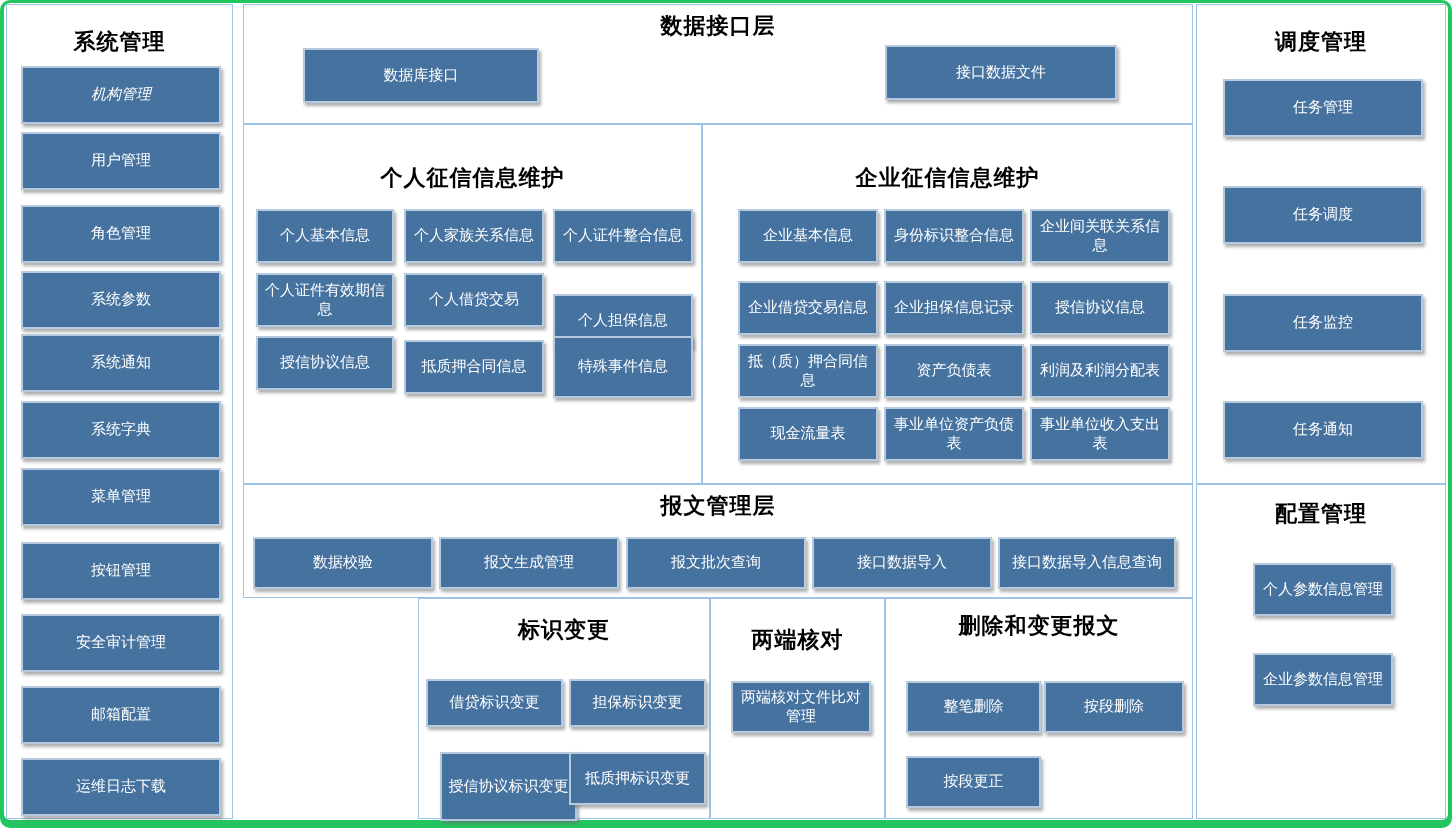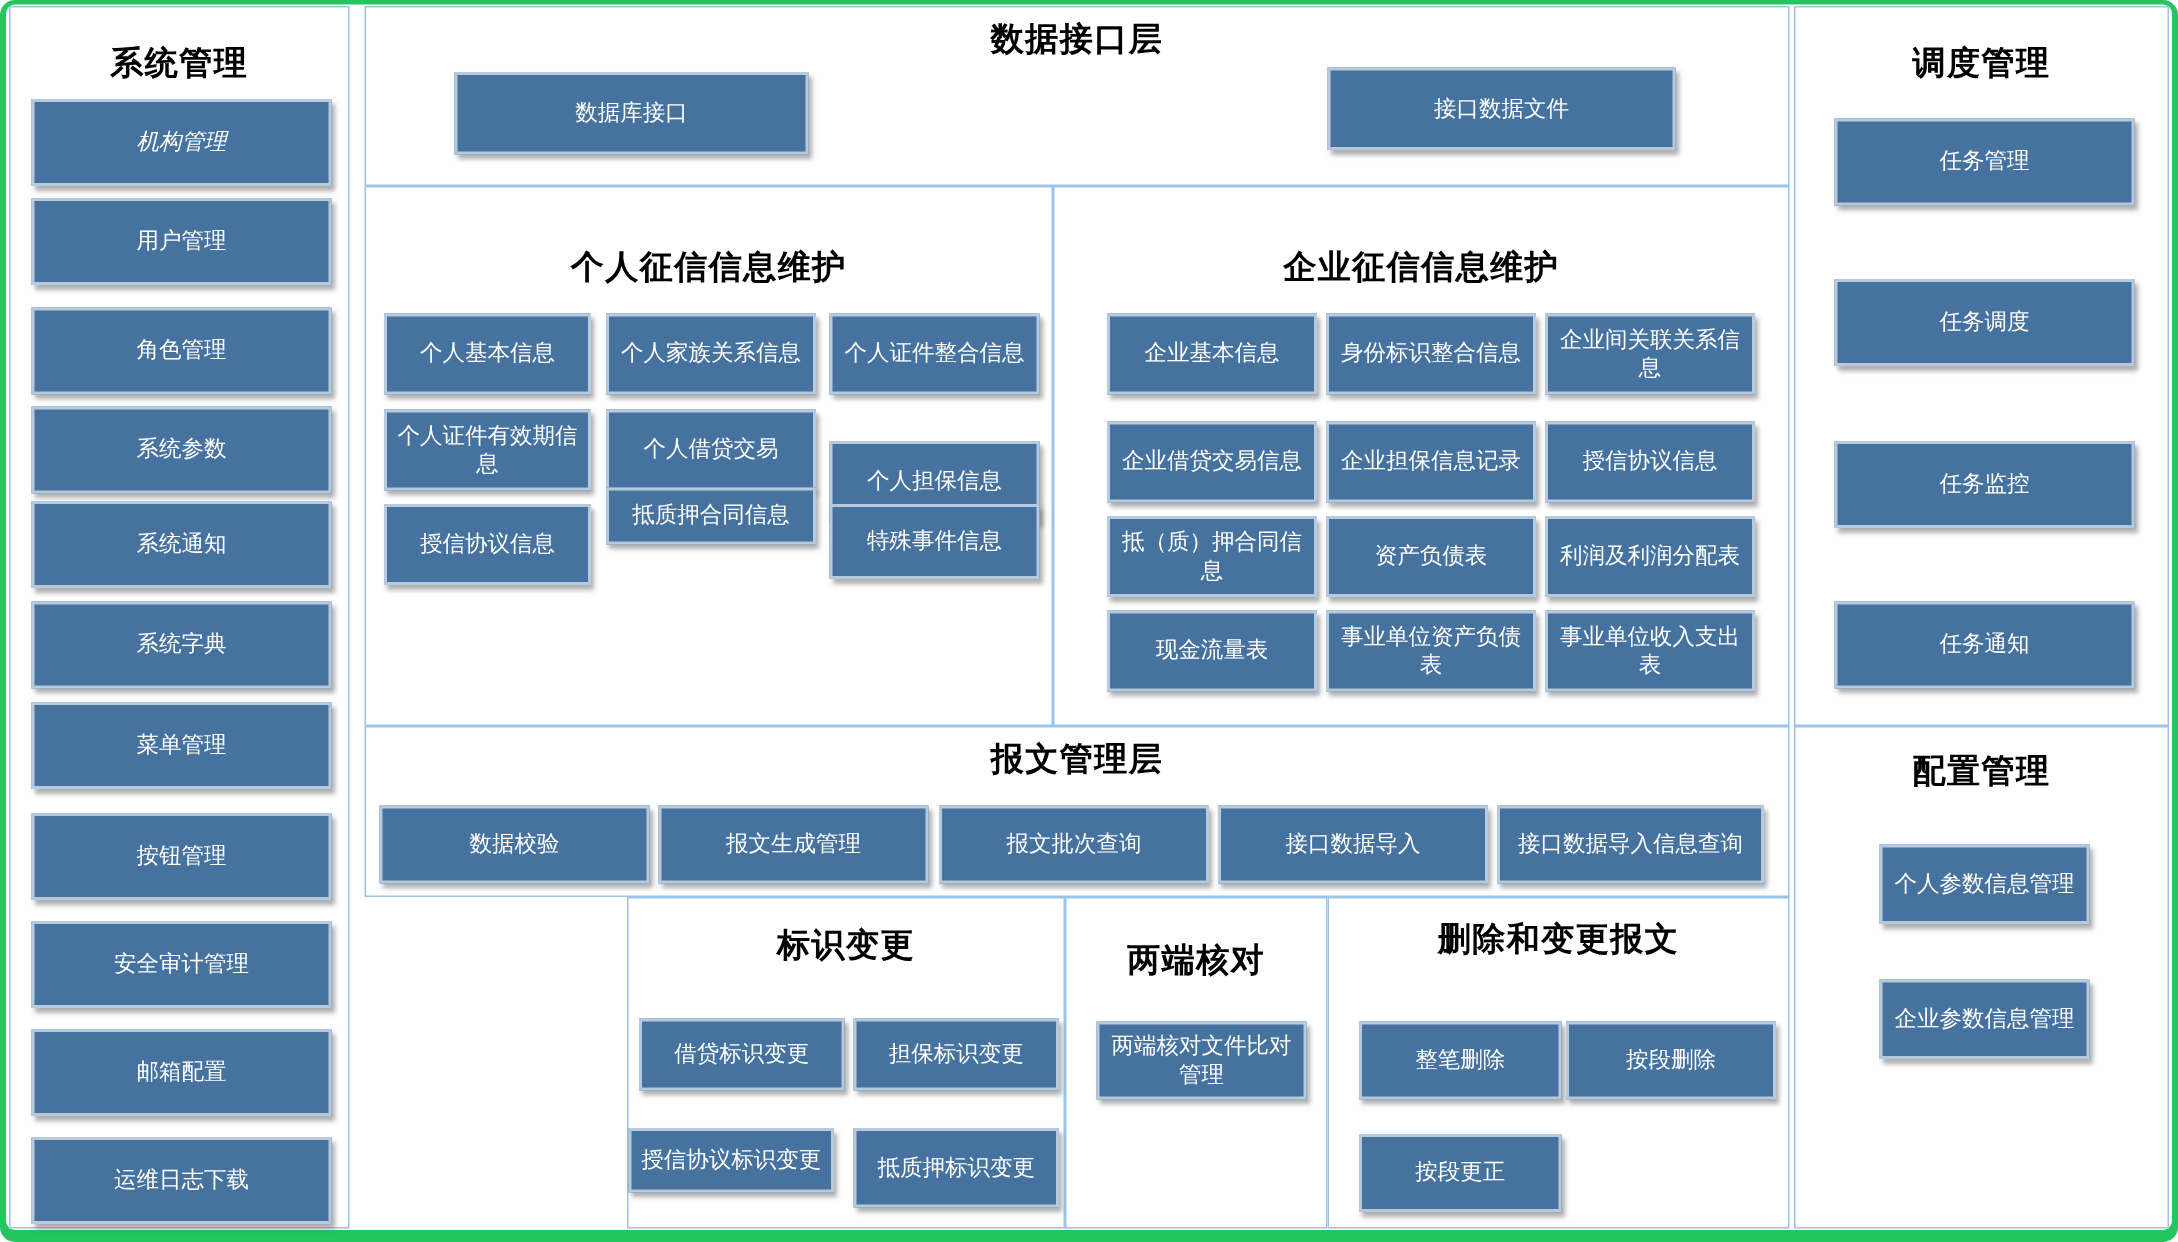--- a/index.html
+++ b/index.html
@@ -74,22 +74,22 @@
 
   <div class="panel" style="left:243px;top:124px;width:459px;height:360px;">
     <div class="panel-title" style="top:38px;">个人征信信息维护</div>
     <div class="btn" style="left:12px;top:84px;width:138px;height:54px;">个人基本信息</div>
     <div class="btn" style="left:160px;top:84px;width:140px;height:54px;">个人家族关系信息</div>
     <div class="btn" style="left:309px;top:84px;width:140px;height:54px;">个人证件整合信息</div>
     <div class="btn" style="left:12px;top:148px;width:138px;height:54px;">个人证件有效期信息</div>
     <div class="btn" style="left:160px;top:148px;width:140px;height:54px;">个人借贷交易</div>
     <div class="btn" style="left:309px;top:148px;width:140px;height:54px;margin-top:21px;">个人担保信息</div>
     <div class="btn" style="left:12px;top:211px;width:138px;height:54px;">授信协议信息</div>
-    <div class="btn" style="left:160px;top:200px;width:140px;height:38px;">抵质押合同信息</div>
-    <div class="btn" style="left:309px;top:211px;width:140px;height:50px;">特殊事件信息</div>
+    <div class="btn" style="left:160px;top:215px;width:140px;height:54px;">抵质押合同信息</div>
+    <div class="btn" style="left:309px;top:211px;width:140px;height:62px;">特殊事件信息</div>
   </div>
 
   <div class="panel" style="left:702px;top:124px;width:491px;height:360px;">
     <div class="panel-title" style="top:38px;">企业征信信息维护</div>
     <div class="btn" style="left:35px;top:84px;width:140px;height:54px;">企业基本信息</div>
     <div class="btn" style="left:181px;top:84px;width:140px;height:54px;">身份标识整合信息</div>
     <div class="btn" style="left:327px;top:84px;width:140px;height:54px;">企业间关联关系信息</div>
     <div class="btn" style="left:35px;top:156px;width:140px;height:54px;">企业借贷交易信息</div>
     <div class="btn" style="left:181px;top:156px;width:140px;height:54px;">企业担保信息记录</div>
     <div class="btn" style="left:327px;top:156px;width:140px;height:54px;">授信协议信息</div>
@@ -108,21 +108,21 @@
     <div class="btn" style="left:382px;top:52px;width:180px;height:52px;">报文批次查询</div>
     <div class="btn" style="left:568px;top:52px;width:180px;height:52px;">接口数据导入</div>
     <div class="btn" style="left:754px;top:52px;width:178px;height:52px;">接口数据导入信息查询</div>
   </div>
 
 
   <div class="panel" style="left:418px;top:598px;width:292px;height:221px;">
     <div class="panel-title" style="top:16px;">标识变更</div>
     <div class="btn" style="left:7px;top:80px;width:137px;height:48px;">借贷标识变更</div>
     <div class="btn" style="left:150px;top:80px;width:137px;height:48px;">担保标识变更</div>
-    <div class="btn" style="left:0;top:153px;width:137px;height:43px;">授信协议标识变更</div>
+    <div class="btn" style="left:21px;top:153px;width:137px;height:69px;">授信协议标识变更</div>
     <div class="btn" style="left:150px;top:153px;width:137px;height:53px;">抵质押标识变更</div>
   </div>
 
   <div class="panel" style="left:710px;top:598px;width:175px;height:221px;">
     <div class="panel-title" style="top:26px;">两端核对</div>
     <div class="btn" style="left:20px;top:82px;width:140px;height:52px;">两端核对文件比对管理</div>
   </div>
 
   <div class="panel" style="left:885px;top:598px;width:308px;height:221px;">
     <div class="panel-title" style="top:12px;">删除和变更报文</div>

